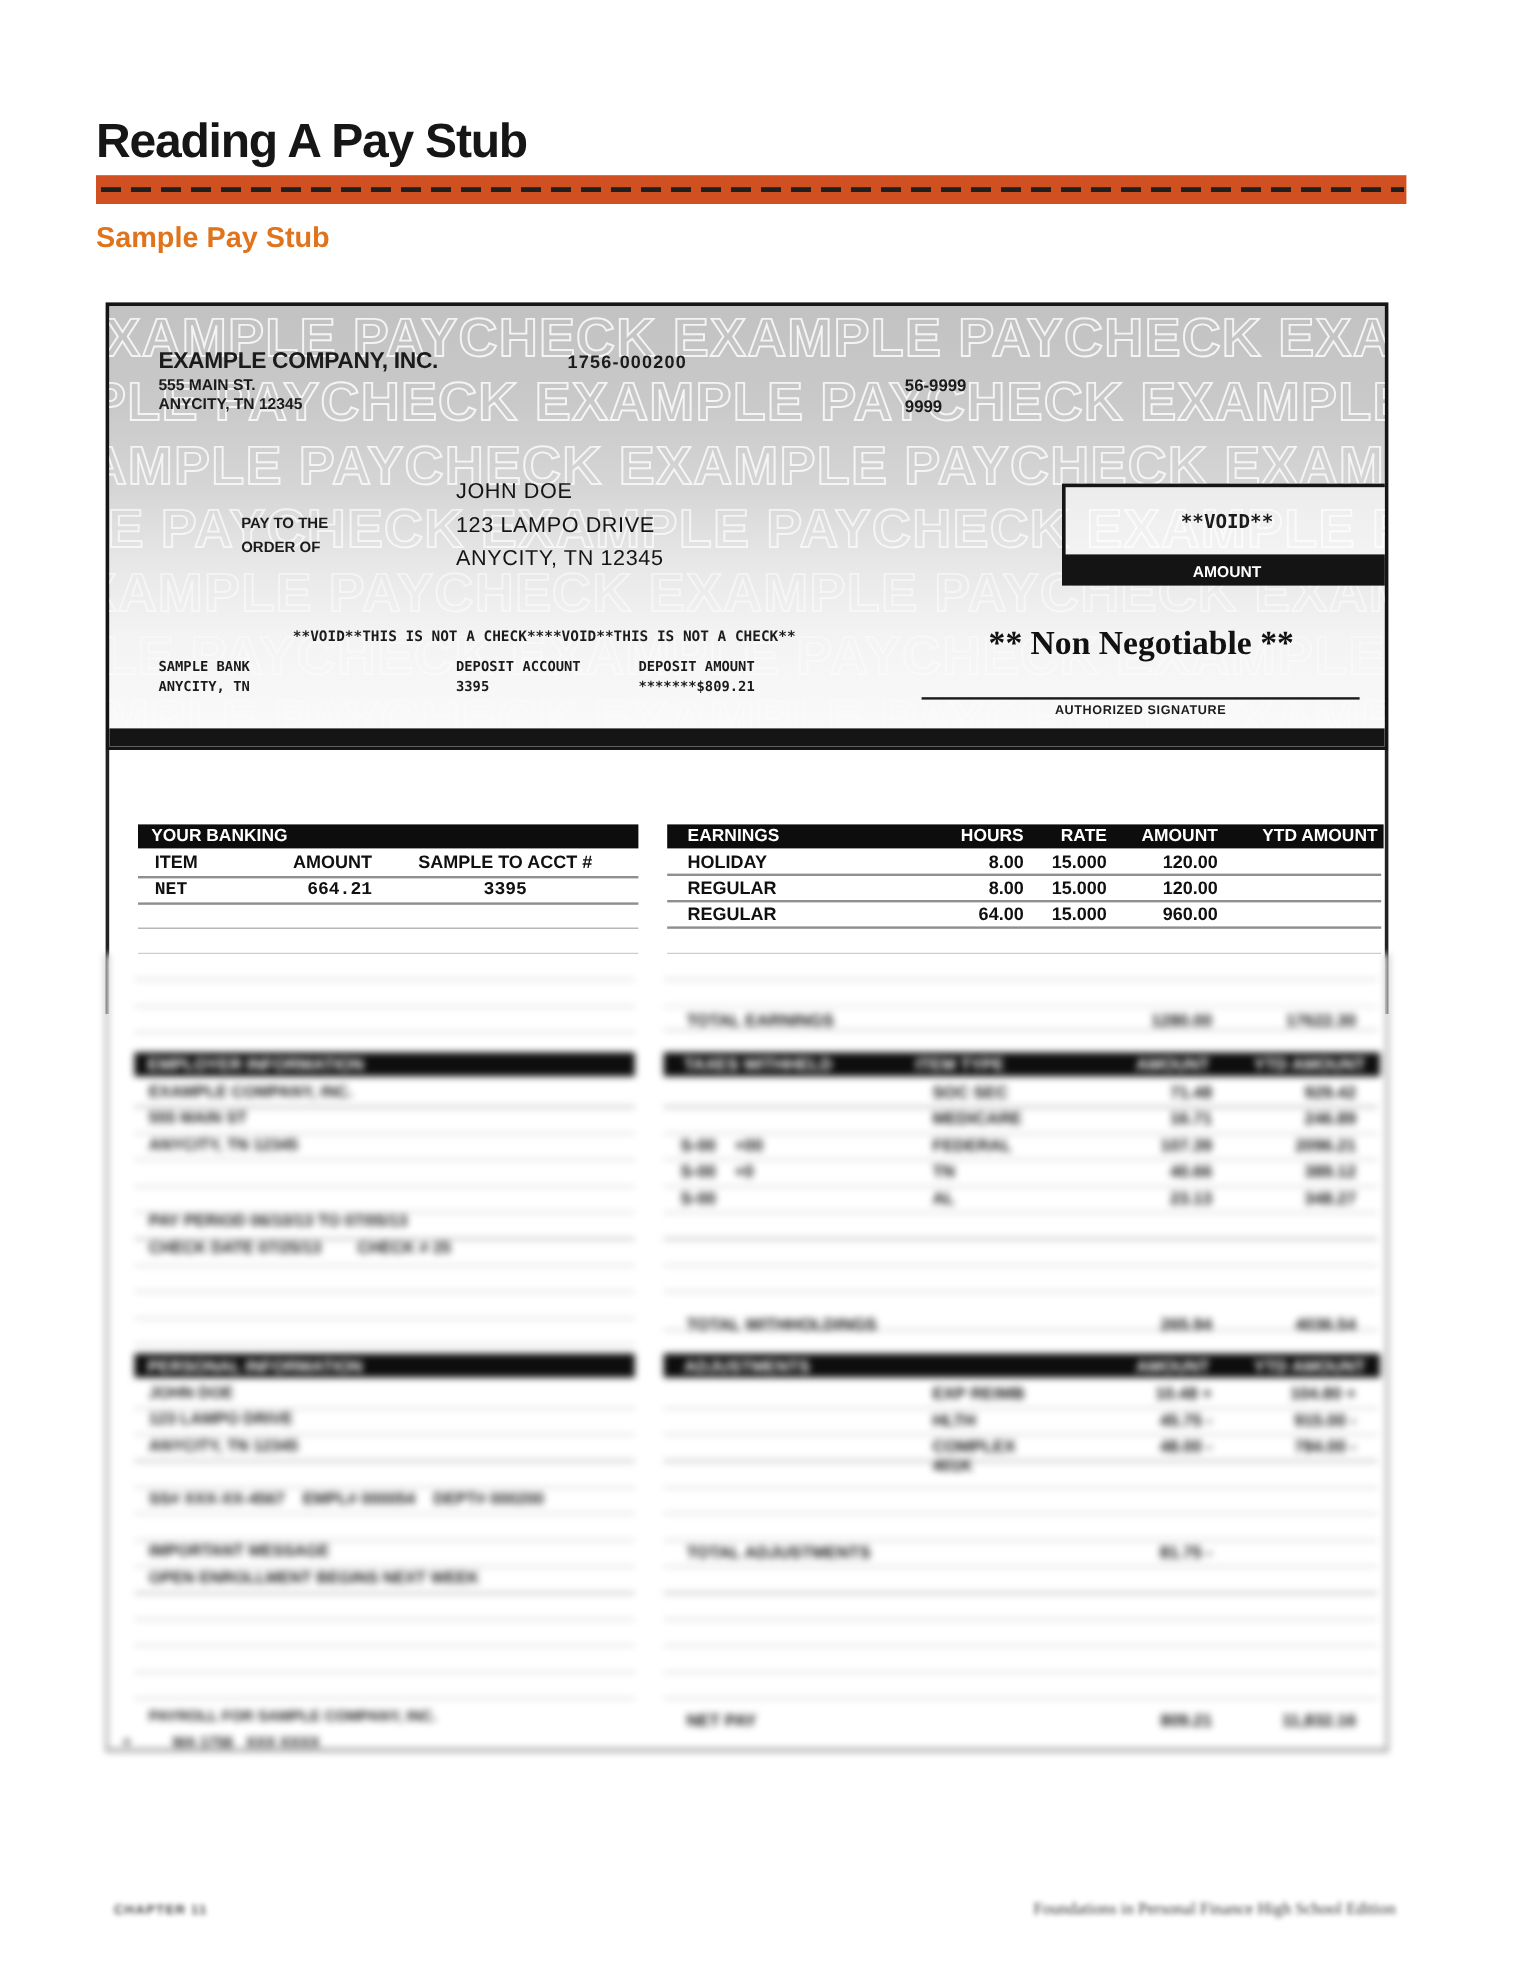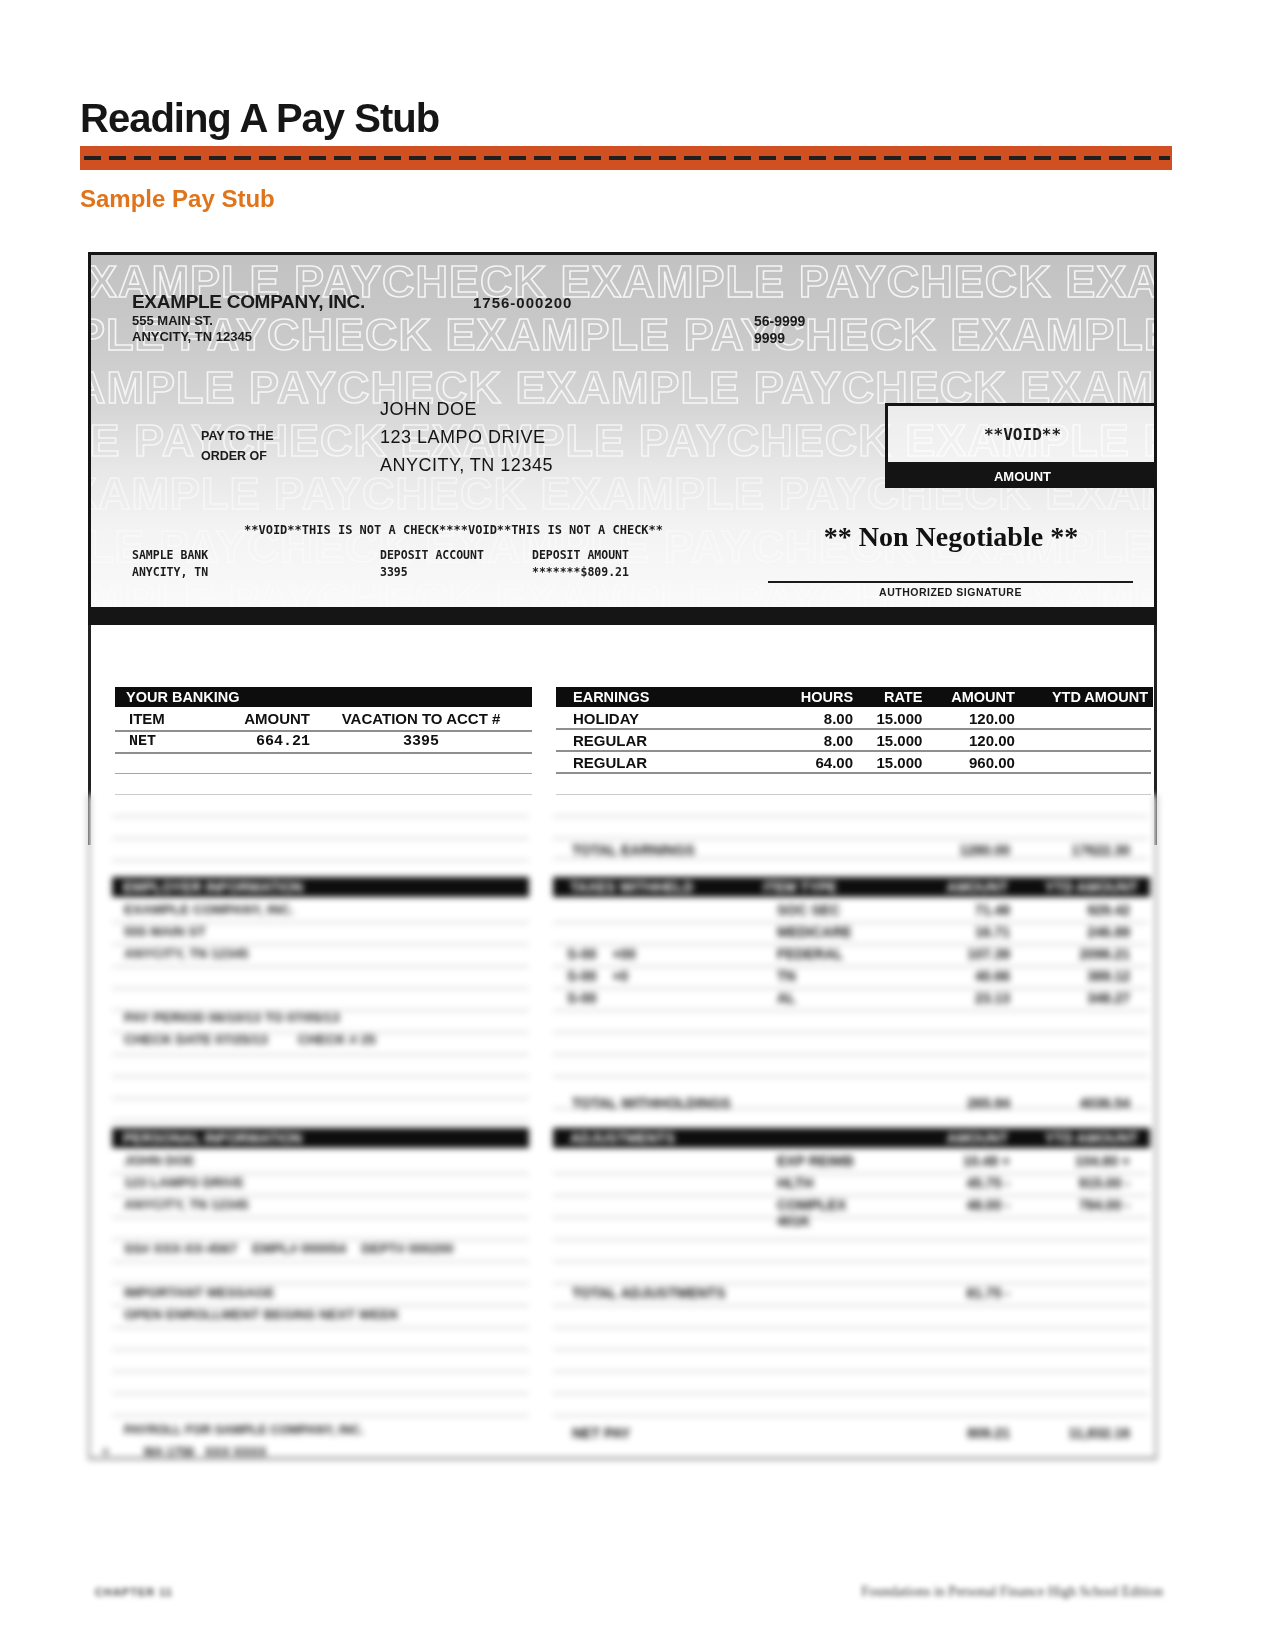--- a/index.html
+++ b/index.html
@@ -199,21 +199,21 @@
       <span>FOLD AND REMOVE</span>
       <span class="arrow-icon"><span class="tri"></span><span class="stem"></span></span>
     </div>
 
     <div class="tables-sharp">
 
       <div class="hbar" style="left:24px; top:62px; width:417px; padding-left:11px;">YOUR BANKING</div>
       <div class="b-row" style="top:85px;">
         <span class="b-c0">ITEM</span>
         <span class="b-c1">AMOUNT</span>
-        <span class="b-c2">VACATION TO ACCT #</span>
+        <span class="b-c2">SAMPLE TO ACCT #</span>
       </div>
       <div class="rule" style="left:24px; top:105px; width:417px;"></div>
       <div class="b-row" style="top:108px;font-family:Liberation Mono, monospace;">
         <span class="b-c0">NET</span>
         <span class="b-c1">664.21</span>
         <span class="b-c2">3395</span>
       </div>
       <div class="rule" style="left:24px; top:127px; width:417px;"></div>
       <div class="rule" style="left:24px; top:148px; width:417px; height:1px; background:#a5a5a5;"></div>
       <div class="rule" style="left:24px; top:169px; width:417px; height:1px; background:#a5a5a5;"></div>

